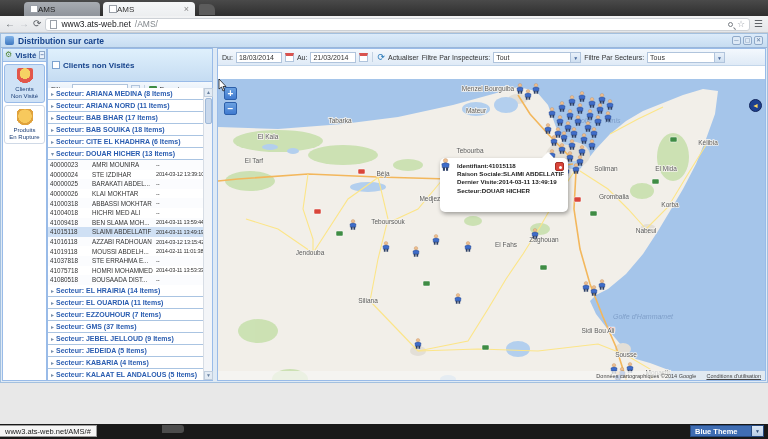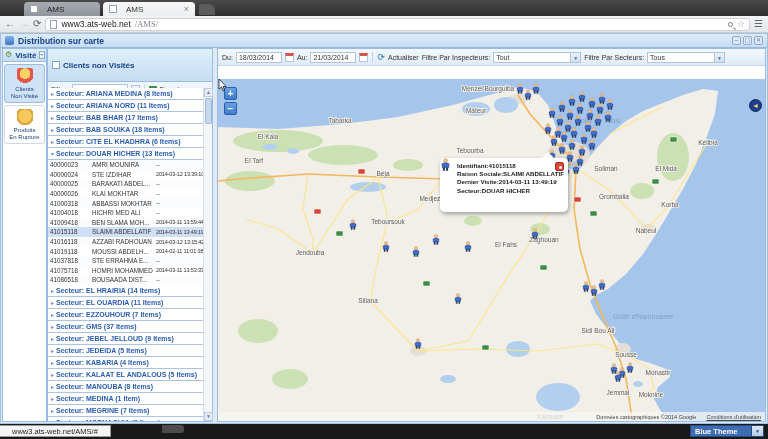--- a/index.html
+++ b/index.html
@@ -3,45 +3,45 @@
 <meta charset="utf-8">
 <style>
   * { margin:0; padding:0; box-sizing:border-box; }
   body { font-family:"Liberation Sans","DejaVu Sans",sans-serif; background:#000; }
   .screen { position:relative; width:768px; height:439px; overflow:hidden; background:#e8e8e8; }
 
   
   .tabbar { position:absolute; top:0; left:0; right:0; height:16px;
     background:linear-gradient(#4a4a4a,#2e2e2e); }
   .tab { position:absolute; top:2px; height:14px; border-radius:4px 4px 0 0;
-    font-size:8px; display:flex; align-items:center; gap:9px; padding:0 6px; }
+    font-size:8px; display:flex; align-items:center; gap:0; padding:0 6px; }
   .tab-inactive { left:24px; width:76px; background:linear-gradient(#a8acb2,#8f949b); color:#222; }
   .tab-active { left:103px; width:92px; background:linear-gradient(#f6f7f8,#eceef0); color:#333; }
   .tab-close { margin-left:auto; color:#888; font-size:9px; line-height:9px; }
   .favicon { width:8px; height:8px; border:1px solid #9aa0a8; background:#fff; display:inline-block; }
   .newtab { position:absolute; left:199px; top:4px; width:16px; height:11px;
     background:#5c5c5c; border-radius:2px 6px 0 0; }
   .navbar { position:absolute; top:16px; left:0; right:0; height:17px;
     background:linear-gradient(#f2f3f4,#e4e6e9); border-bottom:1px solid #c8cbd0;
     display:flex; align-items:center; padding:0 5px; gap:4px; }
   .navbtn { font-size:10px; color:#5f6368; line-height:10px; }
   .navbtn.disabled { color:#b8bcc1; }
   .urlbox { flex:1; height:13px; background:#fff; border:1px solid #cdd1d6; border-radius:3px;
     display:flex; align-items:center; padding:0 4px; gap:4px; font-size:8.5px; }
   .pageicon { width:7px; height:9px; border:1px solid #9aa0a8; background:#fff; }
   .url-host { color:#202124; }
-  .url-path { color:#80868b;font-family:Liberation Serif, serif; }
+  .url-path { color:#80868b; }
   .lens { width:5px; height:5px; border:1.3px solid #787d84; border-radius:50%; position:relative; margin-left:auto; }
   .lens::after { content:""; position:absolute; width:3px; height:1.3px; background:#787d84;
     transform:rotate(45deg); left:4px; top:5px; }
   .star { color:#9aa0a8; font-size:9px; line-height:9px; }
   .menu-icon { color:#5f6368; font-size:10px; line-height:10px; }
 
   
-  .appwindow { position:absolute; top:33px; left:0; right:0; height:391px;
+  .appwindow { position:absolute; top:33px; left:0; right:0; height:350px;
     background:#dfeaf5; border:1px solid #a3c0df; }
   .appbar { height:14px; background:linear-gradient(#dcebfa,#c6dcf1); border-bottom:1px solid #9ab6d9;
     display:flex; align-items:center; padding:0 4px; gap:4px; }
   .appbar-icon { width:9px; height:9px; background:linear-gradient(#7fb2e8,#3f78c0); border-radius:2px; }
   .appbar-title { font-size:8.5px; font-weight:bold; color:#15428b; }
   .winbtns { margin-left:auto; display:flex; gap:2px; }
   .winbtn { width:9px; height:9px; border:1px solid #8fa9c9; background:#dde9f6; color:#5e7ba0;
     font-size:6px; line-height:7px; text-align:center; border-radius:2px; }
   .content { position:absolute; top:14px; left:1px; right:1px; bottom:1px; background:#eef4fb; }
 
@@ -130,21 +130,21 @@
   .attrib { position:absolute; left:0; right:0; bottom:0; height:9px; background:rgba(245,245,243,.75);
     display:flex; align-items:center; justify-content:flex-end; gap:10px; padding:0 4px;
     font-size:5.5px; color:#444; }
   .attrib .terms { text-decoration:underline; color:#444; }
 
   .cursor-arrow { position:absolute; left:438px; top:50px; width:9px; height:13px; }
 
   
   .statusbar { position:absolute; bottom:0; left:0; right:0; height:15px; background:#191919; }
   .status-tip { position:absolute; left:0; bottom:2px; height:12px; background:#f5f5f5;
-    border:1px solid #9a9a9a; border-left:none; font-size:7.5px; color:#222; line-height:11px; padding:0 12px; }
+    border:1px solid #9a9a9a; border-left:none; font-size:7.5px; color:#222; line-height:11px; padding:0 5px; }
   .status-stub { position:absolute; left:162px; bottom:6px; width:22px; height:8px; background:#4c4c4c; border-radius:0 3px 3px 0; }
   .theme-combo { position:absolute; right:4px; bottom:2px; width:74px; height:12px; background:#3f6db3;
     border:1px solid #274a80; display:flex; align-items:center;font-weight:bold; }
   .theme-combo .tval { flex:1; font-size:7.5px; color:#fff; padding-left:4px; }
   .theme-combo .arr { width:12px; height:100%; background:linear-gradient(#dce8f5,#b9cfe8);
     border-left:1px solid #274a80; font-size:5px; color:#2d4c78; text-align:center; line-height:11px; }
 </style>
 </head>
 <body>
 

